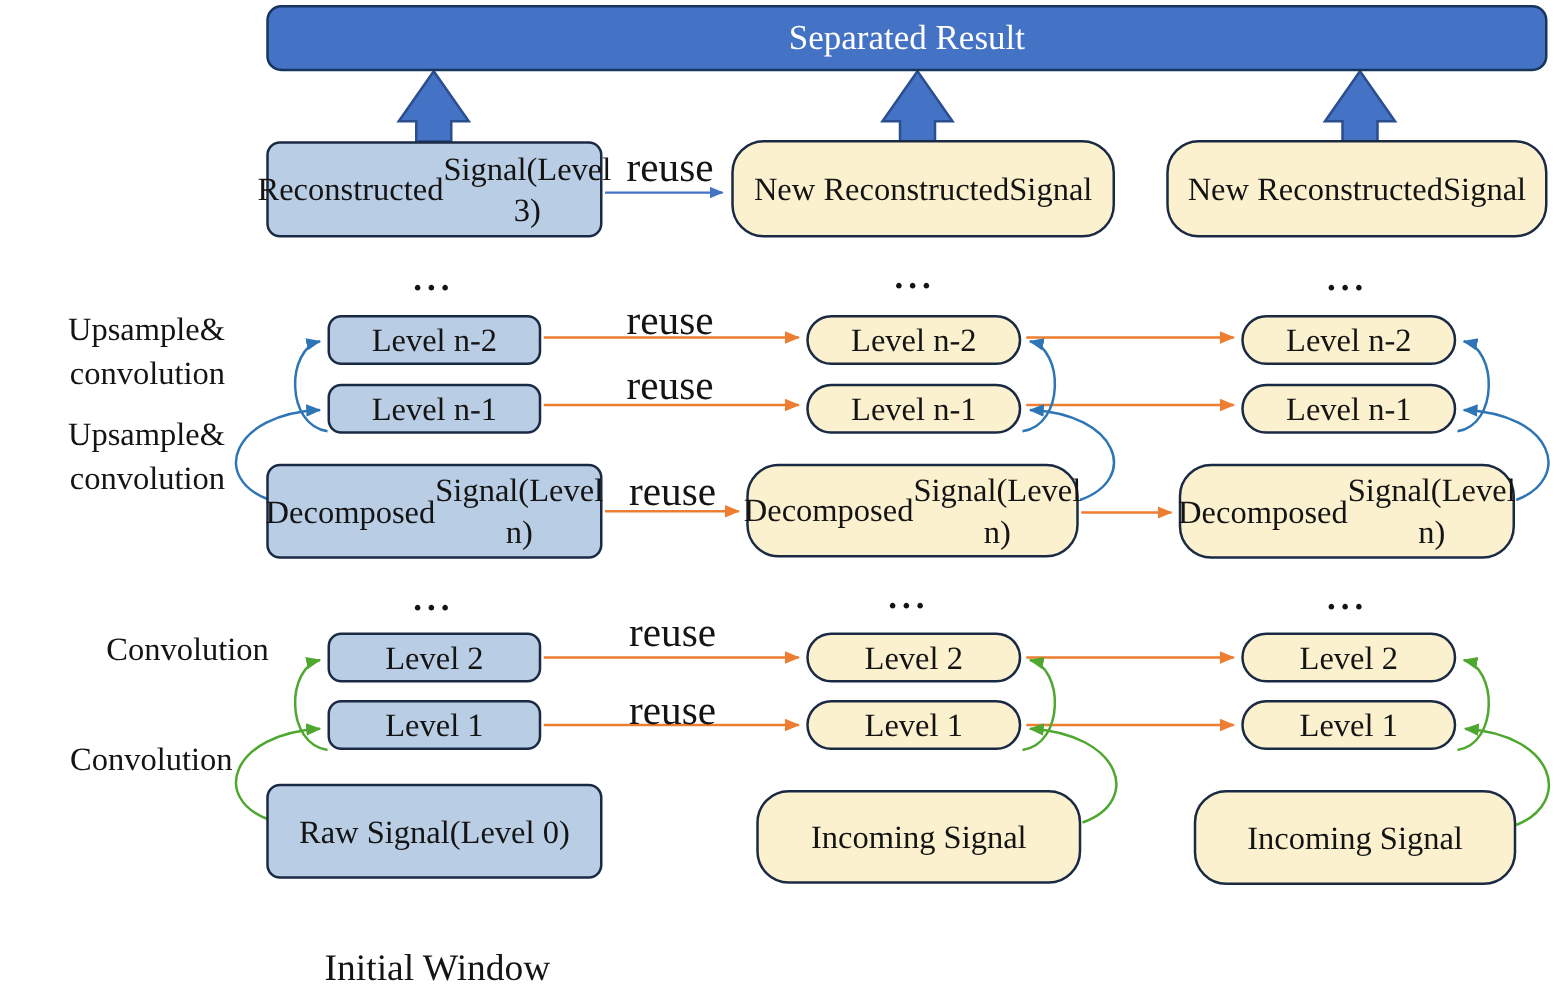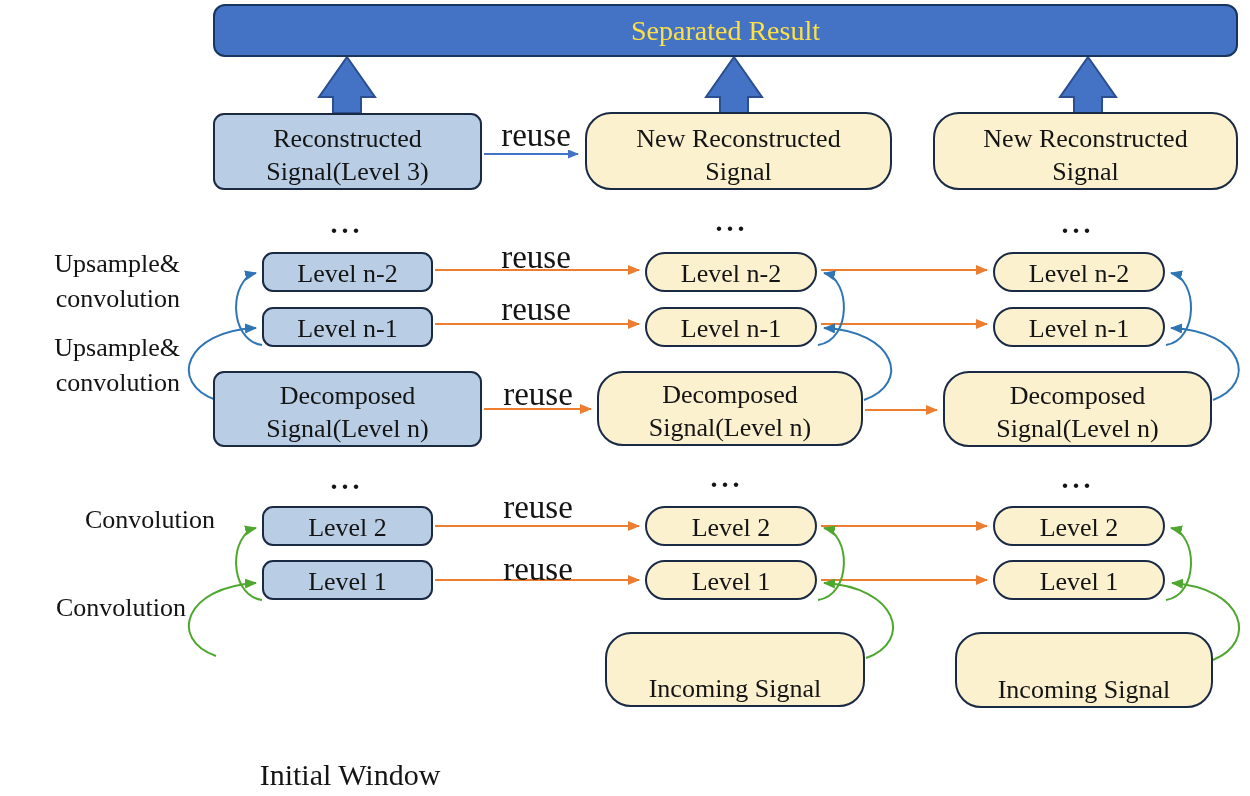--- a/index.html
+++ b/index.html
@@ -5,25 +5,25 @@
   html,body{margin:0;padding:0;background:#ffffff;}
   .stage{
     position:relative;width:1250px;height:796px;background:#ffffff;overflow:hidden;
     font-family:"Liberation Serif","DejaVu Serif",serif;color:#141414;
   }
   .overlay{position:absolute;left:0;top:0;width:1250px;height:796px;pointer-events:none;}
   .bar{
     position:absolute;left:213px;top:4px;width:1025px;height:53px;
     background:#4472C4;border:2px solid #17365D;border-radius:12px;
     display:flex;align-items:center;justify-content:center;
-    font-size:28px;color:#fde047;box-sizing:border-box;
+    font-size:28px;color:#ffffff;box-sizing:border-box;
   }
   .box{
     position:absolute;border:2.5px solid #1B2A44;border-radius:11px;
-    display:flex;flex-direction:column;align-items:center;justify-content:flex-end;
+    display:flex;align-items:center;justify-content:center;
     font-size:26px;line-height:33px;text-align:center;box-sizing:border-box;
   }
   .blue{background:#B9CDE5;}
   .yellow{background:#FBF1CE;border-radius:26px;}
   .lbl{position:absolute;font-size:33px;text-align:center;}
   .dots{position:absolute;font-size:28px;font-weight:bold;letter-spacing:4px;text-align:center;width:84px;}
   .side{position:absolute;font-size:26px;line-height:35px;text-align:right;}
   .footer{position:absolute;font-size:30px;text-align:center;}
   .it{font-style:italic;}
 </style>
@@ -130,20 +130,24 @@
     <div>Decomposed</div>
     <div>Signal(Level n)</div>
   </div>
 
   <div class="box blue" style="left:262px;top:506px;width:171px;height:40px">
     <div>Level 2</div>
   </div>
   <div class="box blue" style="left:262px;top:560px;width:171px;height:40px">
     <div>Level 1</div>
   </div>
+  <div class="box blue" style="left:213px;top:627px;width:269px;height:76px">
+    <div>Raw Signal</div>
+    <div>(Level 0)</div>
+  </div>
 
   <div class="box yellow" style="left:645px;top:506px;width:172px;height:40px">
     <div>Level 2</div>
   </div>
   <div class="box yellow" style="left:645px;top:560px;width:172px;height:40px">
     <div>Level 1</div>
   </div>
   <div class="box yellow" style="left:605px;top:632px;width:260px;height:75px">
     <div>Incoming Signal</div>
   </div>

